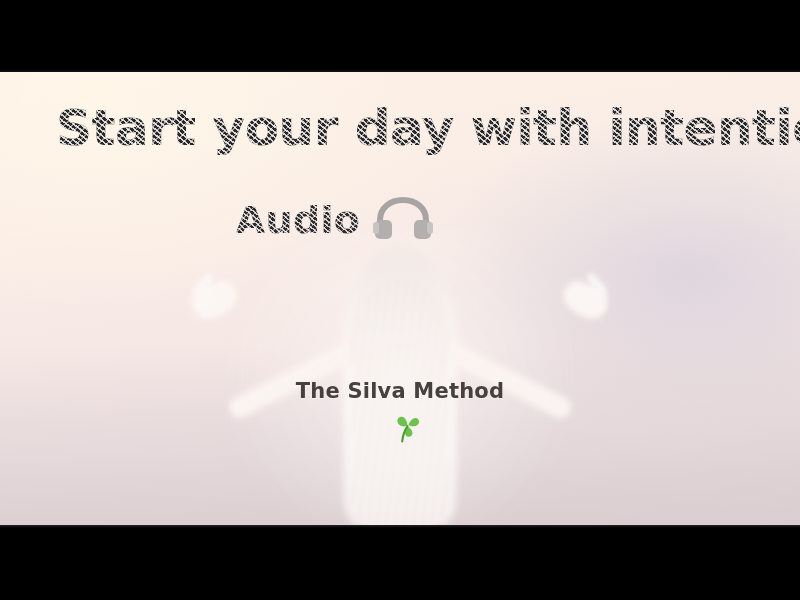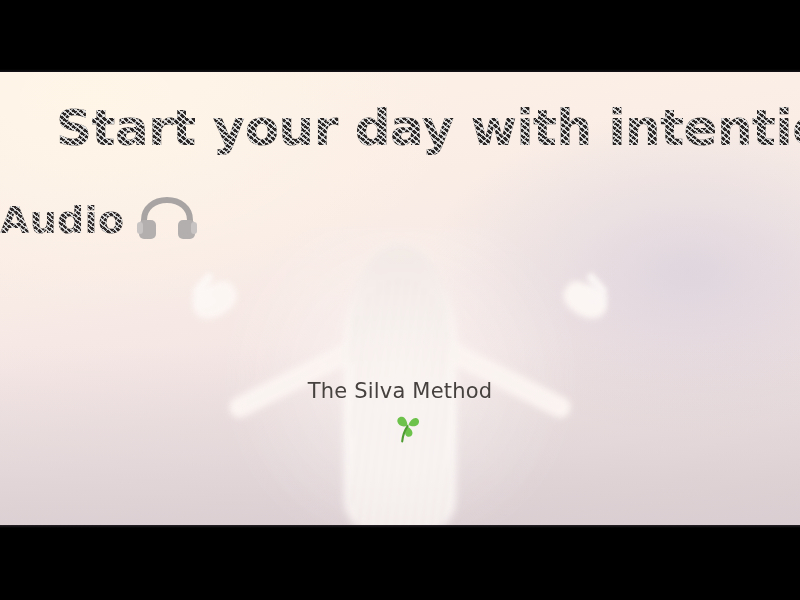--- a/index.html
+++ b/index.html
@@ -181,21 +181,21 @@
     background-clip:text;
     -webkit-text-fill-color:transparent;
     text-shadow:none;
     padding-right:62px;
   }
 
   
   #audio-line {
     position:absolute; left:0; top:122px;
     width:670px;
-    text-align:left;
+    text-align:center;
     z-index:30;
     white-space:nowrap;
   }
   #audio-label {
     font-family:"DejaVu Sans", sans-serif;
     font-weight:700;
     font-size:38px;
     letter-spacing:.3px;
     color:#302b2a;
     background-image:
@@ -216,21 +216,21 @@
 
   
   #watermark {
     position:absolute; left:0; top:300px;
     width:800px;
     text-align:center;
     z-index:30;
   }
   .watermark-line {
     font-family:"DejaVu Sans", sans-serif;
-    font-weight:400;
+    font-weight:700;
     font-size:21px;
     letter-spacing:.2px;
     color:#46413f;
     line-height:38px;
     white-space:nowrap;
     text-shadow:0 1px 1px rgba(255,255,255,.35);
   }
   #shamrock-icon {
     display:inline-block;
     vertical-align:-7px;

